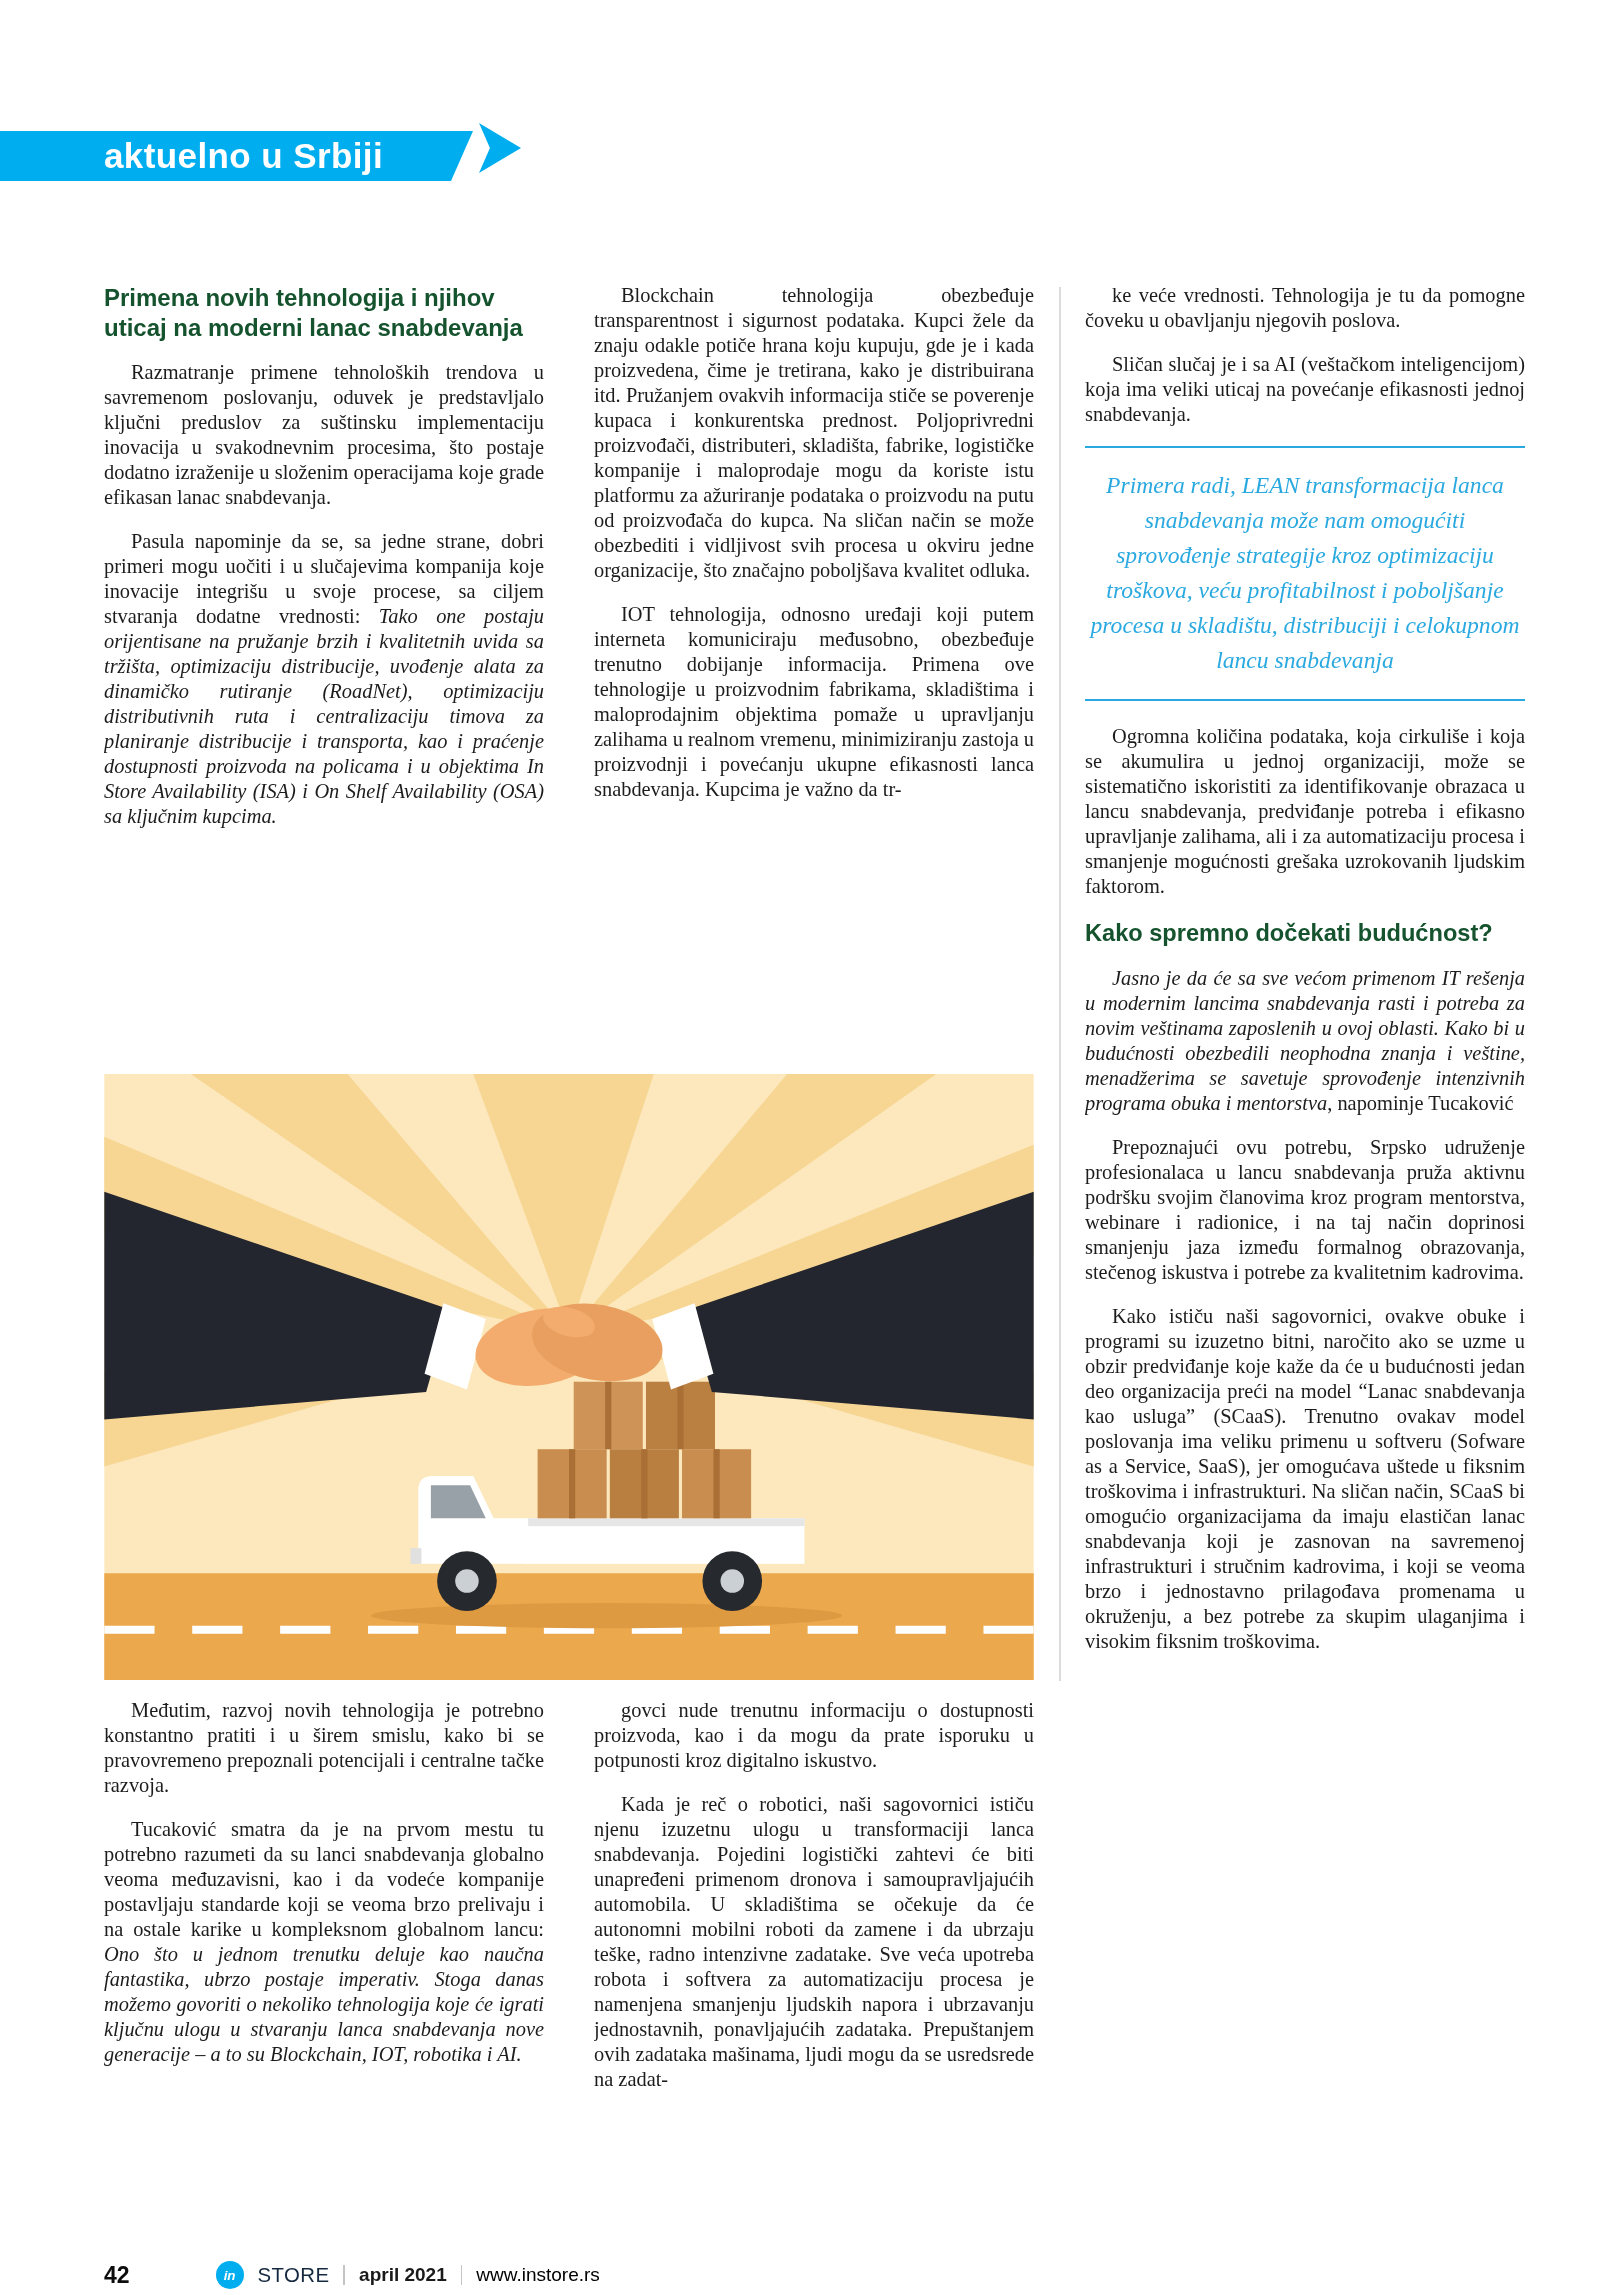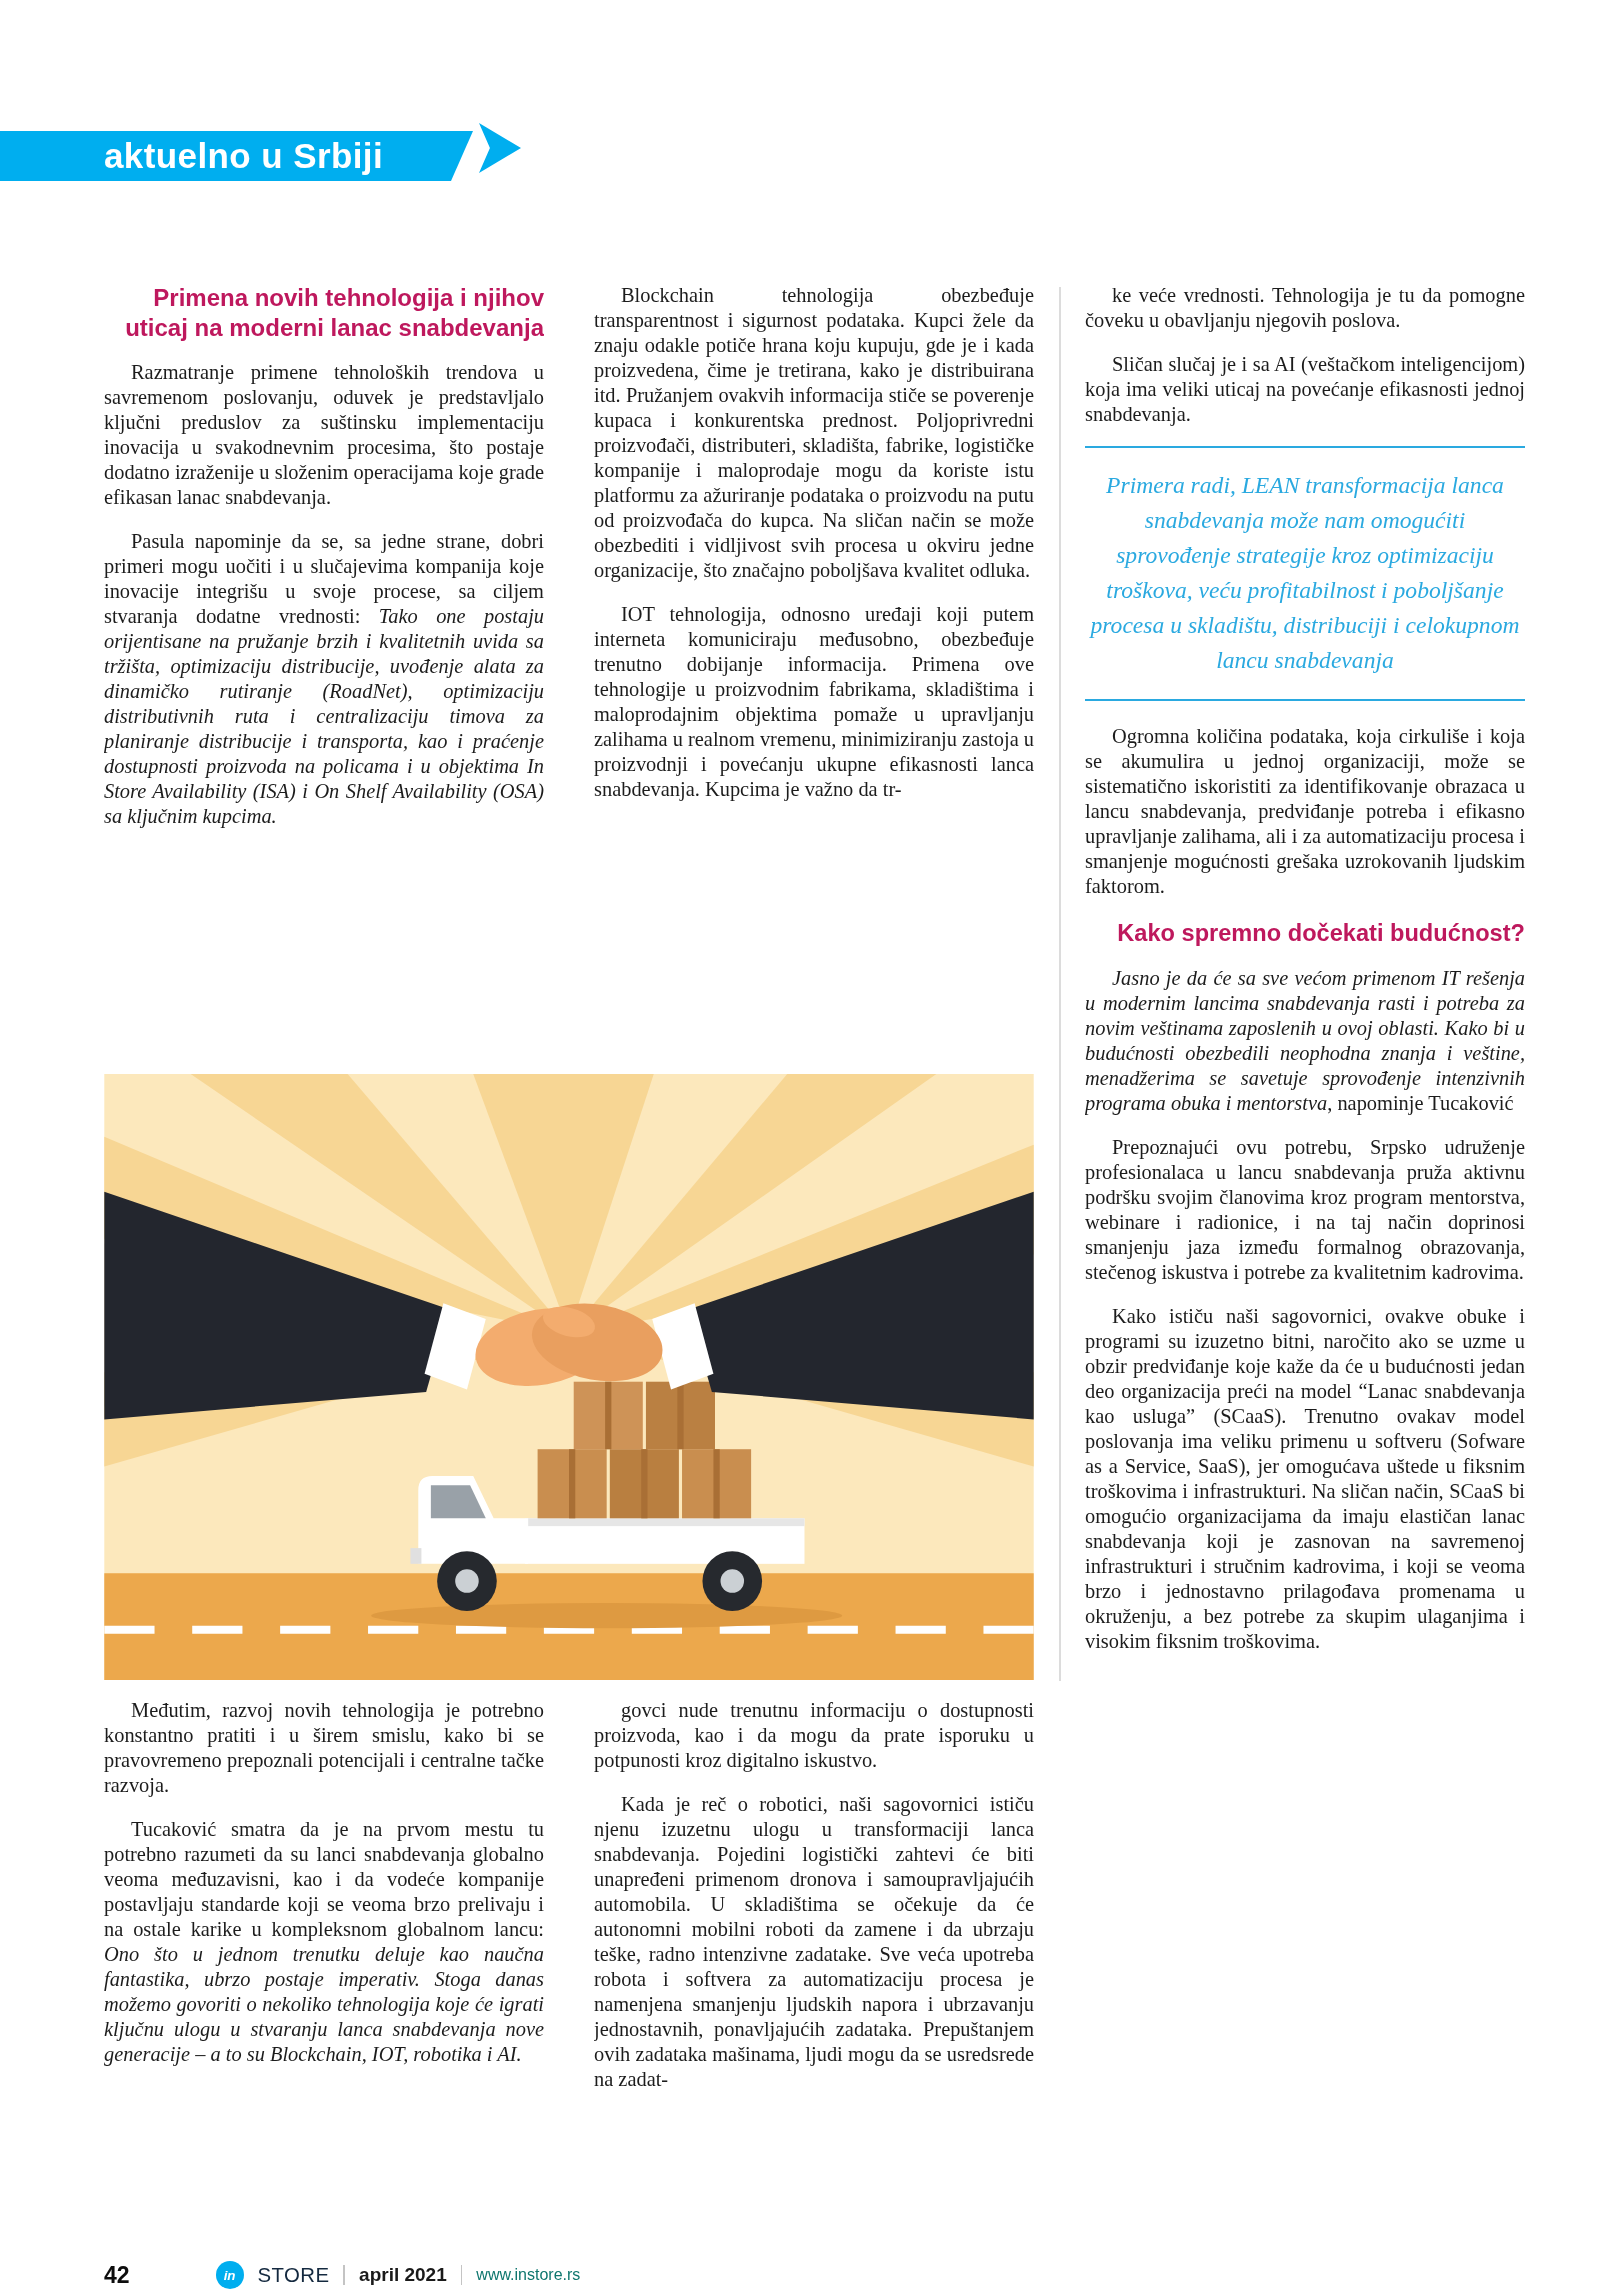--- a/index.html
+++ b/index.html
@@ -39,21 +39,21 @@
     text-indent:27px; margin-bottom:19px;
   }
   .col-top-1    { left:104px;  top:283px;  height:788px; }
   .col-top-2    { left:594px;  top:283px;  height:788px; }
   .col-3        { left:1085px; top:283px;  height:1982px; }
   .col-bottom-1 { left:104px;  top:1698px; height:567px; }
   .col-bottom-2 { left:594px;  top:1698px; height:567px; }
 
   .h-main, .h-sub {
     font-family:"Liberation Sans", sans-serif; font-weight:700;
-    color:#be185d; font-size:24px; line-height:30px; margin-bottom:17.3px;text-align:right;
+    color:#14532d; font-size:24px; line-height:30px; margin-bottom:17.3px;
   }
   .h-sub { font-size:23.6px; margin-top:15px; }
 
   .pullquote {
     border-top:2.4px solid var(--quote, #2AA9E0);
     border-bottom:2.4px solid var(--quote, #2AA9E0);
     margin:6.3px 0 23.6px 0; padding:20.4px 3.1px;
     text-align:center; font-style:italic;
     font-size:23.6px; line-height:35px;
     color:var(--quote, #2AA9E0);
@@ -82,21 +82,21 @@
   .logo { display:flex; align-items:center; gap:14px; margin-left:86px; }
   .logo-disc {
     width:28px; height:28px; border-radius:50%;
     background:var(--accent, #00AEEF); color:#fff;
     display:flex; align-items:center; justify-content:center;
     font-weight:700; font-size:13.4px; font-style:italic;
   }
   .logo-word { font-weight:400; font-size:20.4px; color:#14293f; letter-spacing:0.4px; }
   .sep { width:1.6px; height:20.4px; background:#c4c4c4; margin:0 14px; }
   .issue { font-weight:700; font-size:19px; color:#1a1a1a; }
-  .site { font-size:16px; color:#0f766e; }
+  .site { font-size:19px; color:#000000; }
 </style>
 </head>
 <body>
 
 <div class="page">
 
   <div class="banner">
     <div class="banner-bar">
       <span class="banner-text">aktuelno u Srbiji</span>
     </div>

